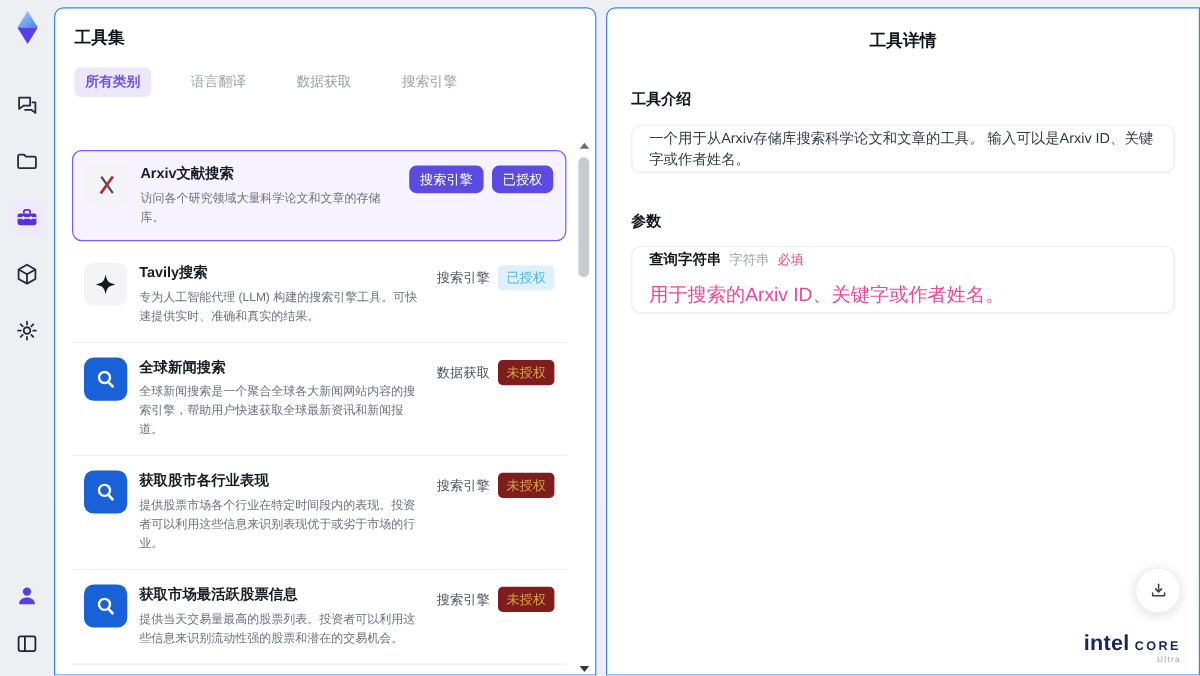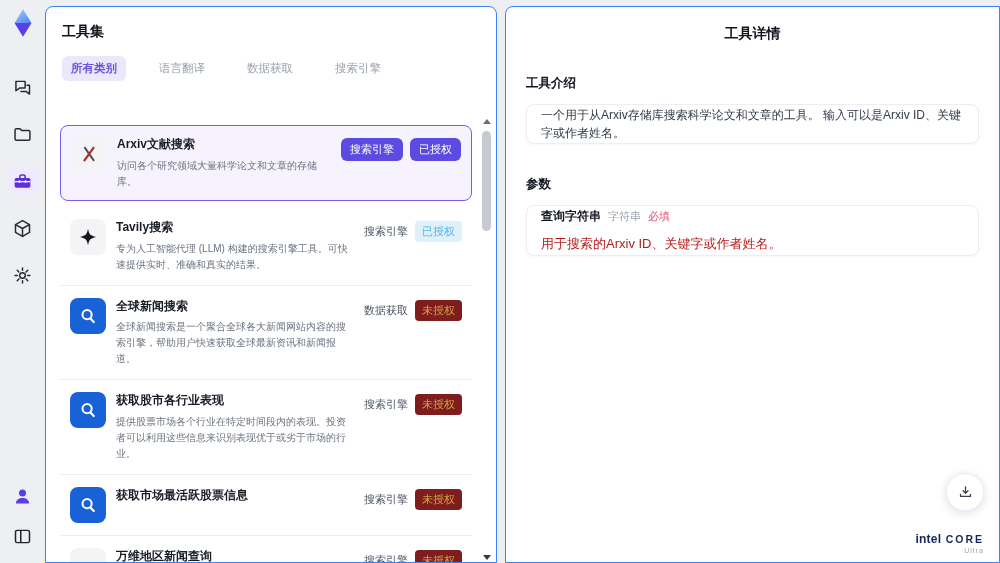--- a/index.html
+++ b/index.html
@@ -57,28 +57,28 @@
   .sb-thumb { position:absolute; top:12px; left:0; width:9px; height:100px; background:#c7cad0; border-radius:5px; cursor:grab; }
   
   .rp-title { font-size:14px; font-weight:bold; color:#10141c;text-align:center; }
   .rp-sub { font-size:12.5px; font-weight:bold; color:#10141c; margin-top:32px; }
   .detail-box { border:1px solid #ededf2; border-radius:8px; background:#fff; padding:1px 14px;
     margin-top:12px; font-size:12px; color:#333c4a; box-shadow:0 1px 2px rgba(20,20,40,.04); line-height:1.5; }
   .param-head { display:flex; align-items:baseline; gap:7px; }
   .param-name { font-size:12px; font-weight:bold; color:#10141c; }
   .param-type { font-size:11px; color:#9aa0aa; }
   .param-req { font-size:11px; color:#e0506e; }
-  .param-desc { margin-top:9px; font-size:13px; color:#b91c1c; }
+  .param-desc { margin-top:9px; font-size:16px; color:#ec4899; }
   
   .fab { position:absolute; right:16px; bottom:52px; width:38px; height:38px; border-radius:50%;
     background:#fff; border:1px solid #f0f0f3; box-shadow:0 2px 10px rgba(15,20,40,.14);
     display:flex; align-items:center; justify-content:center; cursor:pointer; }
   .fab svg { width:17px; height:17px; }
   .brand { position:absolute; right:16px; bottom:8px; text-align:right; color:#16265a; line-height:1.1; }
-  .brand .b1 { font-size:12px; font-weight:bold; letter-spacing:.2px;margin-top:48px; }
+  .brand .b1 { font-size:18px; font-weight:bold; letter-spacing:.2px;margin-top:48px; }
   .brand .b2 { font-size:10.5px; font-weight:600; letter-spacing:2px; }
   .brand .b3 { font-size:7px; color:#9aa3b5; letter-spacing:1px; margin-top:1px; }
 </style>
 </head>
 <body>
 
 <div class="app">
 
   <aside class="sidebar">
     <div class="logo">
@@ -227,20 +227,21 @@
 
         <div class="tool-card row">
           <div class="tool-icon blue">
             <svg viewBox="0 0 24 24">
               <circle cx="11" cy="10.5" r="5" stroke="#fff" stroke-width="2.2" fill="none"></circle>
               <path d="M14.6 14.6L18.3 18.6" stroke="#fff" stroke-width="2.4" stroke-linecap="round"></path>
             </svg>
           </div>
           <div class="tool-info">
             <div class="tool-name">获取市场最活跃股票信息</div>
+            <div class="tool-desc">提供当天交易量最高的股票列表。投资者可以利用这些信息来识别流动性强的股票和潜在的交易机会。</div>
           </div>
           <div class="tool-badges">
             <span class="badge cat-text">搜索引擎</span>
             <span class="badge pill yellow">未授权</span>
           </div>
         </div>
 
         <div class="tool-card row">
           <div class="tool-icon light">
             

